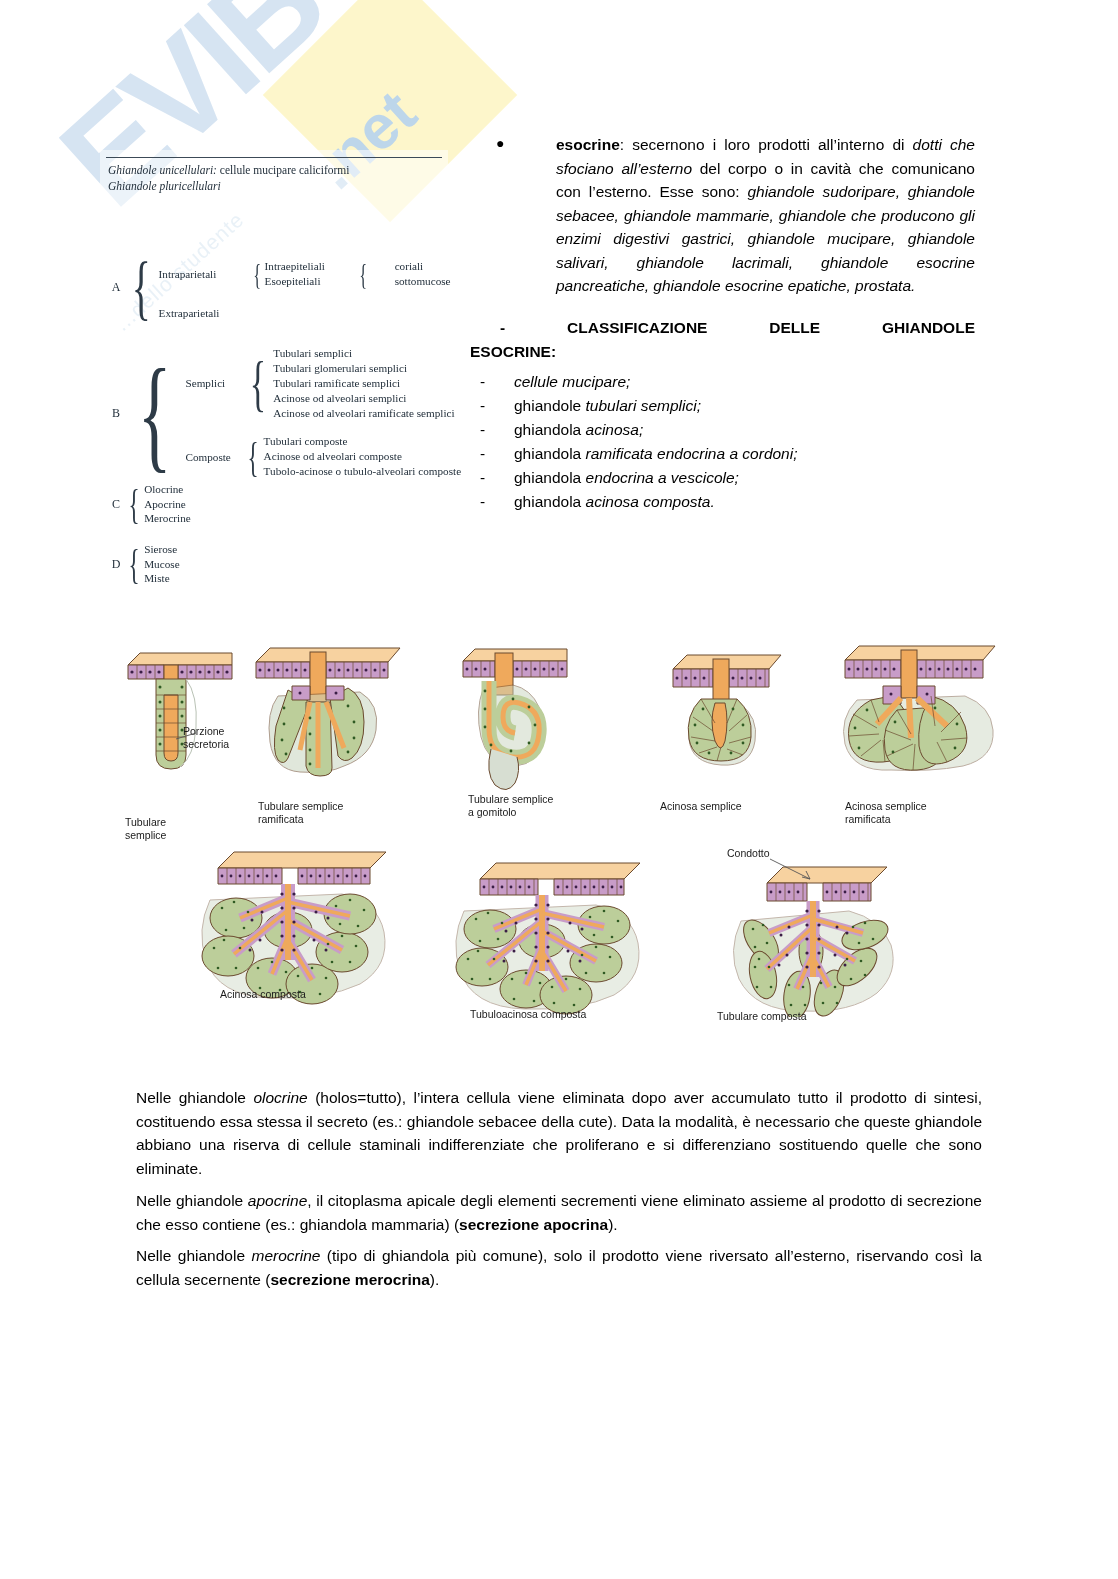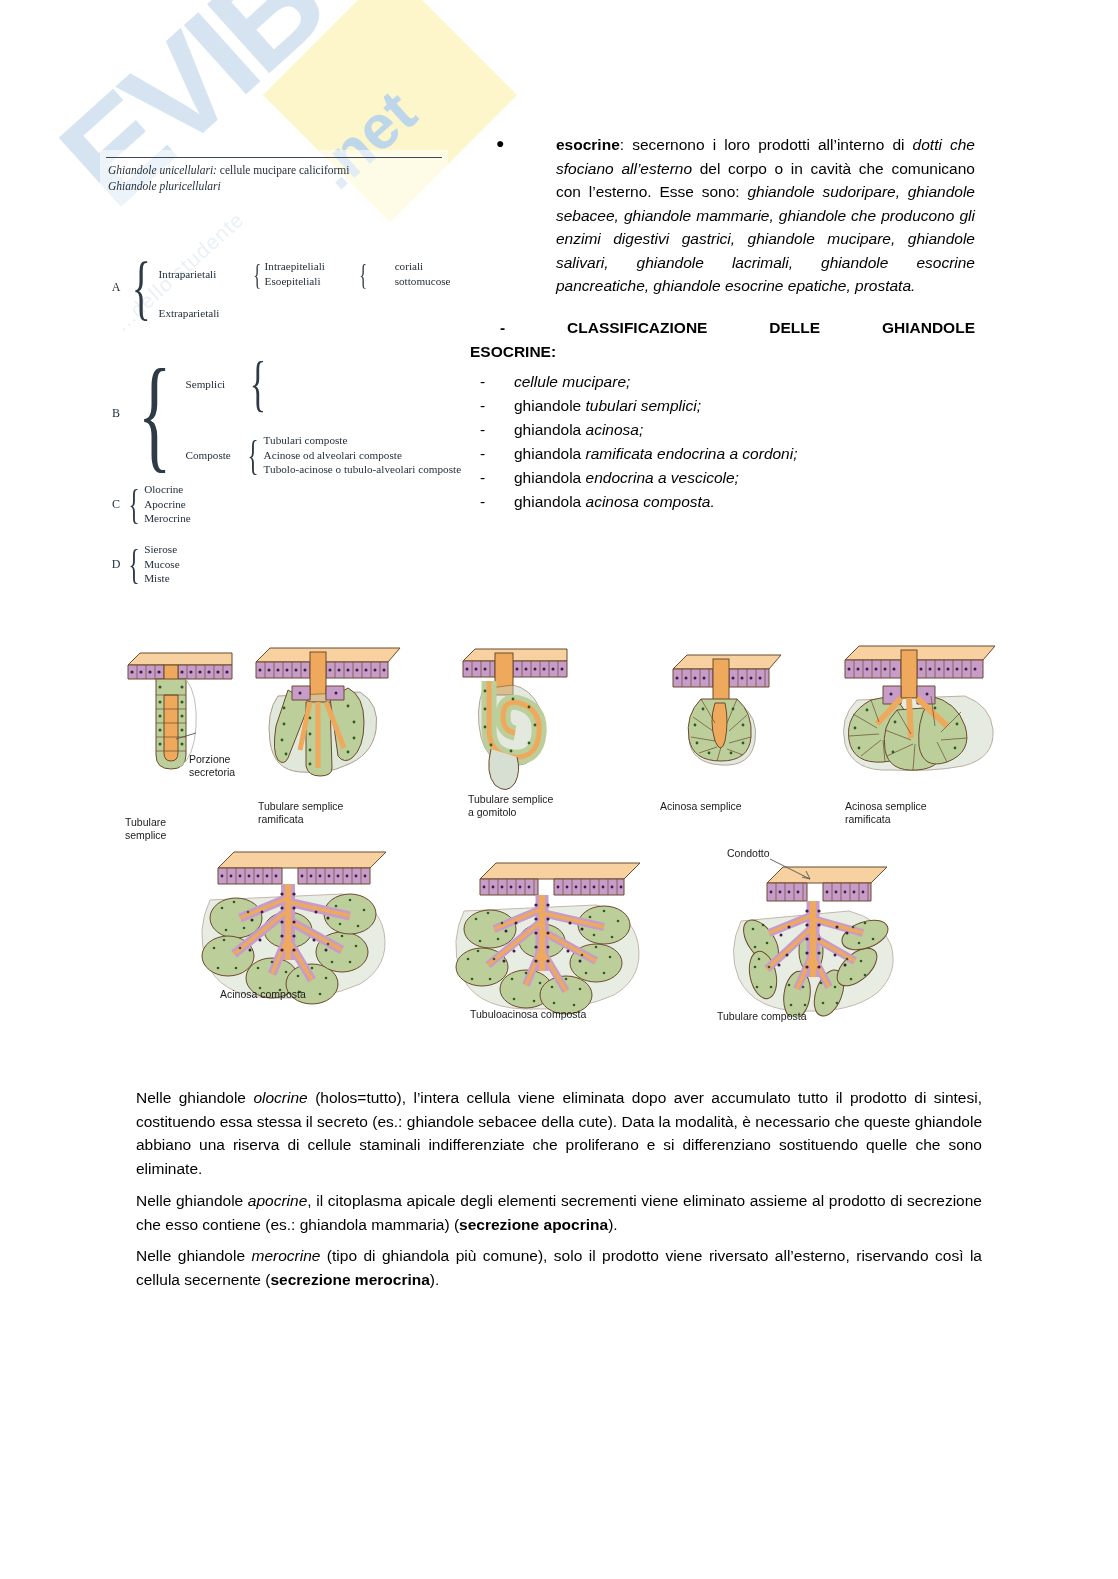--- a/index.html
+++ b/index.html
@@ -160,20 +160,27 @@
       </div>
     </div>
 
     <div class="secB grp">
       <div class="lbl">B</div>
       <div class="brace" style="font-size:128px;">{</div>
       <div>
         <div class="row" style="display:flex;align-items:center;margin-bottom:12px;">
           <div style="width:58px;font-size:11.2px;">Semplici</div>
           <div class="brace" style="font-size:62px;">{</div>
+          <div class="items">
+            <div>Tubulari semplici</div>
+            <div>Tubulari glomerulari semplici</div>
+            <div>Tubulari ramificate semplici</div>
+            <div>Acinose od alveolari semplici</div>
+            <div>Acinose od alveolari ramificate semplici</div>
+          </div>
         </div>
         <div class="row" style="display:flex;align-items:center;">
           <div style="width:58px;font-size:11.2px;">Composte</div>
           <div class="brace" style="font-size:42px;">{</div>
           <div class="items">
             <div>Tubulari composte</div>
             <div>Acinose od alveolari composte</div>
             <div>Tubolo-acinose o tubulo-alveolari composte</div>
           </div>
         </div>
@@ -282,21 +289,21 @@
             <circle cx="62" cy="67" r="1.5"></circle>
           <circle cx="40" cy="81" r="1.5"></circle>
             <circle cx="62" cy="81" r="1.5"></circle>
           <circle cx="40" cy="95" r="1.5"></circle>
             <circle cx="62" cy="95" r="1.5"></circle>
           <circle cx="40" cy="109" r="1.5"></circle>
             <circle cx="62" cy="109" r="1.5"></circle>
         </g>
       </g>
     </svg>
-    <div class="anno" style="left:74px;top:100px;margin-top:28px;">Porzione
+    <div class="anno" style="left:68px;top:100px;">Porzione
 secretoria</div>
     <svg class="gland" style="left:60px;top:100px;" width="22" height="22" viewBox="0 0 22 22">
       <path d="M1 14 L21 8" stroke="#555" stroke-width=".9" fill="none"></path>
     </svg>
     <div class="cap" style="left:10px;top:175px;margin-top:16px;">Tubulare
 semplice</div>
 
     <svg class="gland" style="left:133px;top:5px;" width="165" height="160" viewBox="0 0 165 160">
       <g stroke="#6B4A2F" stroke-width="1" fill="none">
         <path d="M8 32 L22 18 L152 18 L140 32 Z" fill="#F7D2A0"></path>

